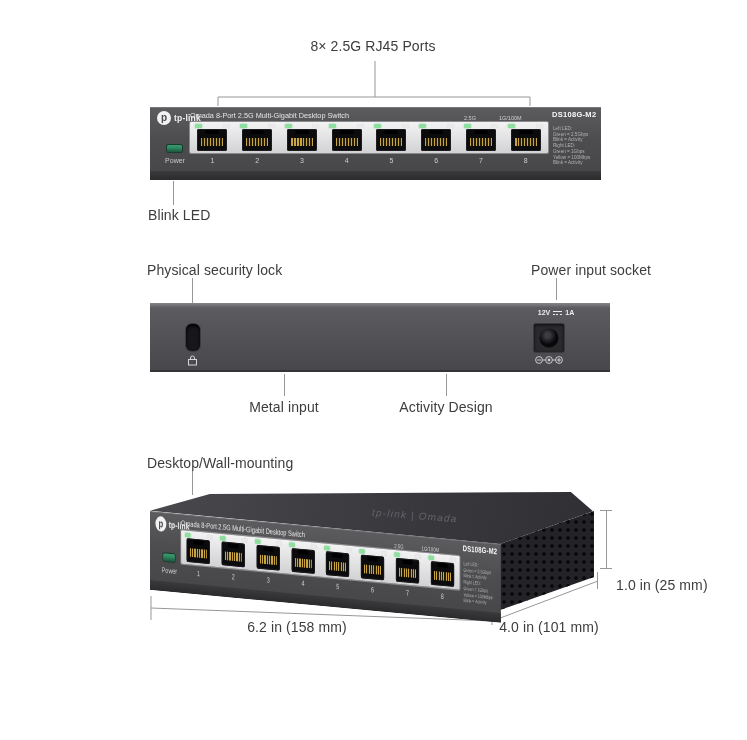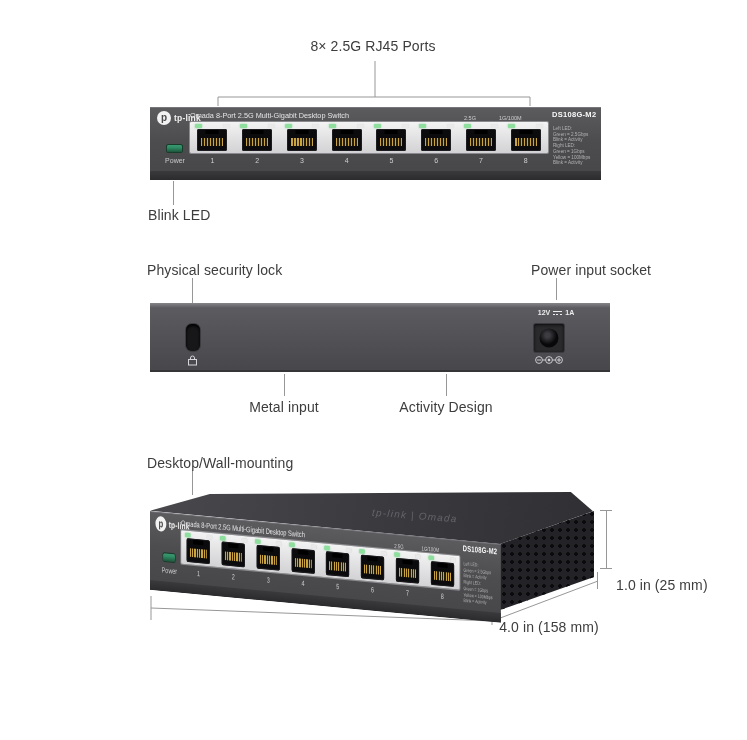--- a/index.html
+++ b/index.html
@@ -107,21 +107,22 @@
     </g>
   </svg>
 
   <div class="ann center" style="left:273px;top:38px;width:200px;">8× 2.5G RJ45 Ports</div>
   <div class="ann" style="left:148px;top:207px;">Blink LED</div>
   <div class="ann" style="left:147px;top:262px;">Physical security lock</div>
   <div class="ann" style="left:531px;top:262px;text-align:right;">Power input socket</div>
   <div class="ann center" style="left:234px;top:399px;width:100px;">Metal input</div>
   <div class="ann center" style="left:396px;top:399px;width:100px;">Activity Design</div>
   <div class="ann" style="left:147px;top:455px;">Desktop/Wall-mounting</div>
-  <div class="ann center" style="left:479px;top:619px;width:140px;">4.0 in (158 mm)</div>
+  <div class="ann center" style="left:197px;top:619px;width:200px;">6.2 in (158 mm)</div>
+  <div class="ann center" style="left:479px;top:619px;width:140px;">4.0 in (101 mm)</div>
   <div class="ann" style="left:616px;top:533px;margin-top:44px;">1.0 in (25 mm)</div>
 
   <div class="panel" style="left:150px;top:107px;">
     <div class="brand-logo">
       <span class="logo-circle">p</span>
       <span class="brand-text">tp-link</span>
     </div>
     <div class="panel-title">Omada 8-Port 2.5G Multi-Gigabit Desktop Switch</div>
     <div class="speed-label speed-25">2.5G</div>
     <div class="speed-label speed-1g">1G/100M</div>

